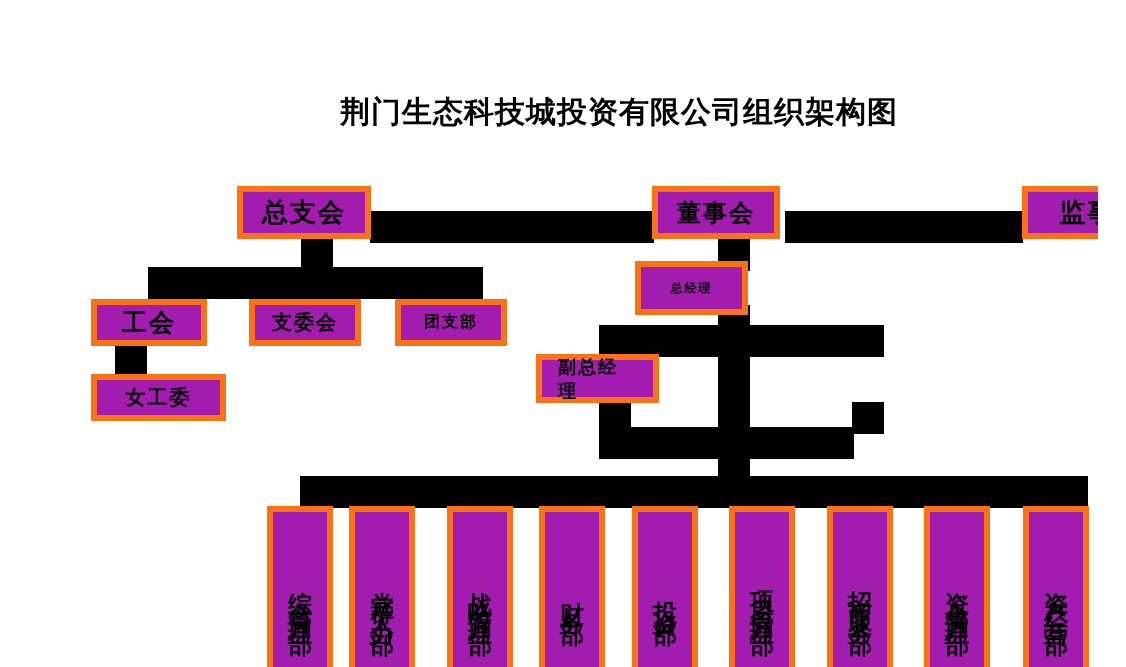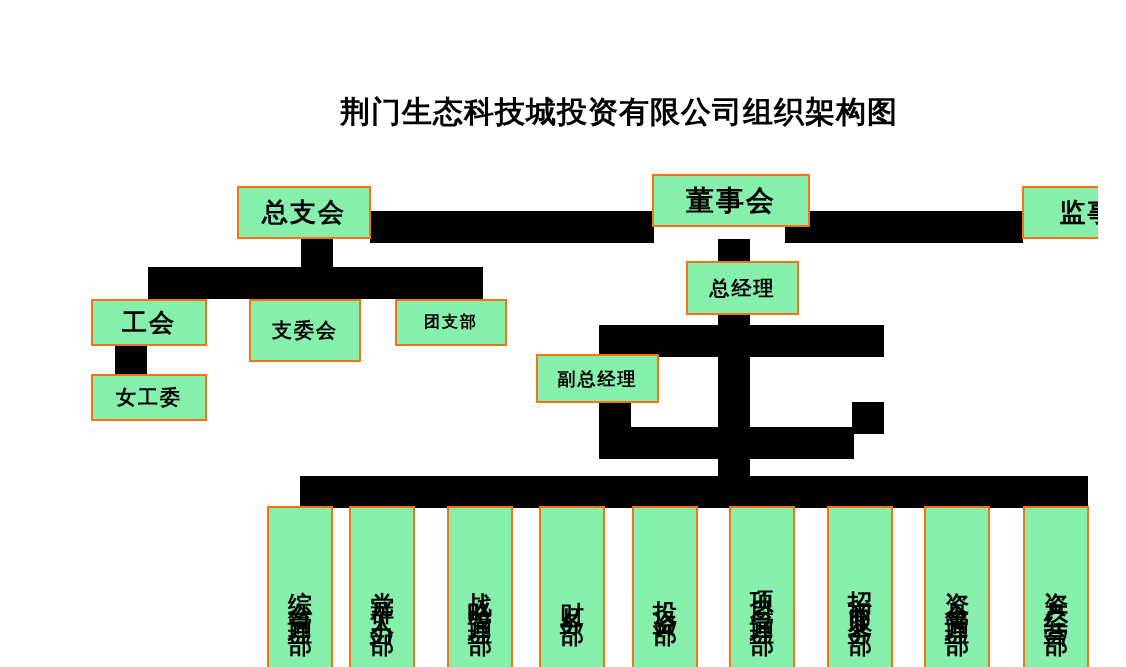--- a/index.html
+++ b/index.html
@@ -20,22 +20,22 @@
     top: 20px;
     left: 0;
     width: 100%;
     text-align: center;
     font-size: 30px;
     font-weight: bold;
     letter-spacing: 1px;
   }
   .box {
     position: absolute;
-    border: 2px solid #f97316;
-    background: #86efac;
+    border: 6px solid #f97316;
+    background: #a21caf;
     display: flex;
     align-items: center;
     justify-content: center;
     font-weight: bold;
     letter-spacing: 2px;
     color: #000000;
     z-index: 2;
   }
   .vbox {
     writing-mode: vertical-rl;
@@ -81,29 +81,29 @@
   <div class="line v" style="left:326px;top:420px;height:31px"></div>
   <div class="line v" style="left:424px;top:420px;height:31px"></div>
   <div class="line v" style="left:516px;top:420px;height:31px"></div>
   <div class="line v" style="left:609px;top:420px;height:31px"></div>
   <div class="line v" style="left:706px;top:420px;height:31px"></div>
   <div class="line v" style="left:804px;top:420px;height:31px"></div>
   <div class="line v" style="left:901px;top:420px;height:31px"></div>
   <div class="line v" style="left:1000px;top:420px;height:31px"></div>
 
   <div class="box" style="left:181px;top:130px;width:134px;height:53px;font-size:26px">总支会</div>
-  <div class="box" style="left:596px;top:118px;width:158px;height:53px;font-size:28px">董事会</div>
+  <div class="box" style="left:596px;top:130px;width:128px;height:53px;font-size:24px">董事会</div>
   <div class="box" style="left:966px;top:130px;width:159px;height:53px;font-size:26px">监事会</div>
 
   <div class="box" style="left:35px;top:243px;width:116px;height:47px;font-size:25px">工会</div>
-  <div class="box" style="left:193px;top:243px;width:112px;height:63px;font-size:20px">支委会</div>
+  <div class="box" style="left:193px;top:243px;width:112px;height:47px;font-size:20px">支委会</div>
   <div class="box" style="left:339px;top:243px;width:112px;height:47px;font-size:16px">团支部</div>
-  <div class="box" style="left:35px;top:318px;width:116px;height:47px;font-size:20px">女工委</div>
+  <div class="box" style="left:35px;top:318px;width:135px;height:47px;font-size:20px">女工委</div>
 
-  <div class="box" style="left:630px;top:205px;width:113px;height:54px;font-size:20px">总经理</div>
+  <div class="box" style="left:579px;top:205px;width:113px;height:54px;font-size:12px">总经理</div>
   <div class="box" style="left:480px;top:298px;width:123px;height:49px;font-size:18px">副总经理</div>
 
   <div class="box vbox" style="left:211px;top:450px;width:66px;height:182px;font-size:24px">综合管理部</div>
   <div class="box vbox" style="left:293px;top:450px;width:66px;height:182px;font-size:24px">党群人力部</div>
   <div class="box vbox" style="left:391px;top:450px;width:66px;height:182px;font-size:24px">战略管理部</div>
   <div class="box vbox" style="left:483px;top:450px;width:66px;height:182px;font-size:24px">财务部</div>
   <div class="box vbox" style="left:576px;top:450px;width:66px;height:182px;font-size:24px">投资部</div>
   <div class="box vbox" style="left:673px;top:450px;width:66px;height:182px;font-size:24px">项目管理部</div>
   <div class="box vbox" style="left:771px;top:450px;width:66px;height:182px;font-size:24px">招商服务部</div>
   <div class="box vbox" style="left:868px;top:450px;width:66px;height:182px;font-size:24px">资金管理部</div>

